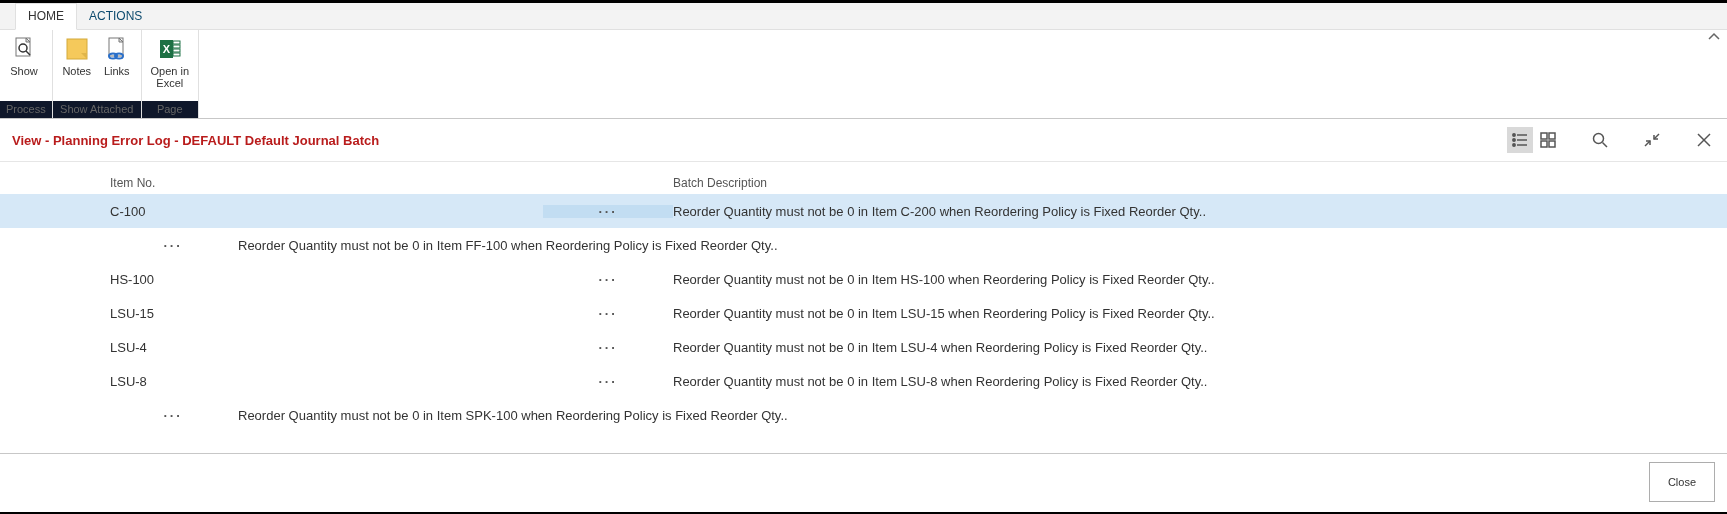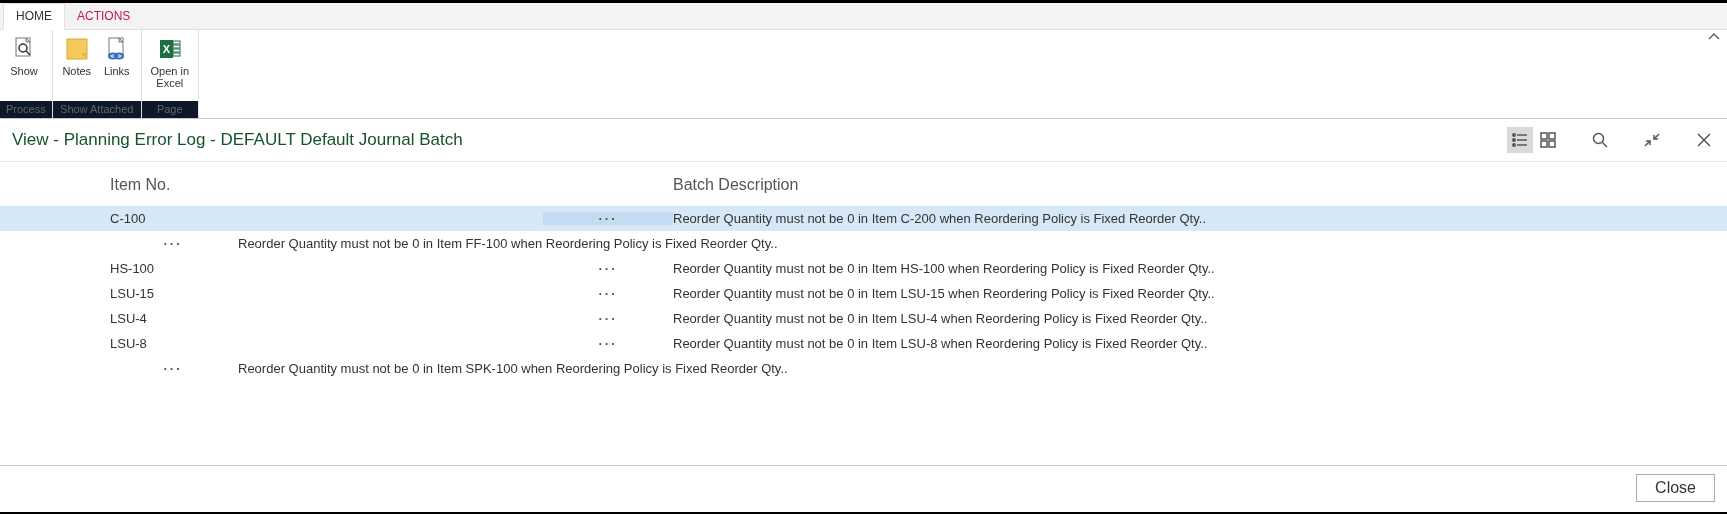--- a/index.html
+++ b/index.html
@@ -1,55 +1,55 @@
 <!DOCTYPE html>
 <html><head>
 <meta charset="utf-8">
 <style>
   * { box-sizing: border-box; font-family: "Segoe UI", Tahoma, sans-serif; }
   body { margin: 0; background: #fff; color: #222; font-size: 13px; }
   .window { width: 1727px; height: 514px; background:#fff; position:relative; display:flex; flex-direction:column; }
   .top-border { height:3px; background:#000; }
   
-  .tabs-row { background:#f3f3f3; height:27px; display:flex; align-items:flex-end; border-bottom:1px solid #e0e0e0; padding-left:3px;}
-  .tab { padding:5px 12px 6px 12px; font-size:12px; cursor:pointer; color:#be185d;}
+  .tabs-row { background:#f3f3f3; height:27px; display:flex; align-items:flex-end; border-bottom:1px solid #e0e0e0; padding-left:15px;}
+  .tab { padding:5px 12px 6px 12px; font-size:12px; cursor:pointer; color:#0c4a6e;}
   .tab.active { background:#fff; border:1px solid #e0e0e0; border-bottom:1px solid #fff; margin-bottom:-1px; color:#333;}
   
   .ribbon { height:89px; display:flex; background:#fff; position:relative; border-bottom:1px solid #c7c7c7;}
   .ribbon-collapse { position:absolute; right:6px; top:2px; font-size:11px; color:#666; cursor:pointer;}
   .ribbon-group { display:flex; flex-direction:column; border-right:1px solid #e0e0e0; }
   .ribbon-buttons { flex:1; display:flex; align-items:flex-start; padding:4px 4px 0 4px;}
   .ribbon-btn { display:flex; flex-direction:column; align-items:center; justify-content:flex-start; width:40px; padding:2px 4px; cursor:pointer; text-align:center;}
   .ribbon-btn.wide { width:48px;}
   .ribbon-btn svg { width:26px; height:26px; margin-bottom:3px;}
   .ribbon-btn span { font-size:11px; line-height:12px; color:#333;}
   .ribbon-group-label { text-align:center; font-size:11px; color:#666; padding:2px 6px 3px 6px; background:#0f172a; }
   
   .page-header { display:flex; align-items:center; justify-content:space-between; padding:8px 10px 8px 12px; border-bottom:1px solid #e6e6e6;}
-  .page-title { font-size:17px; font-weight:400; color:#14532d;}
+  .page-title { font-size:13px; font-weight:700; color:#b91c1c;}
   .header-actions { display:flex; align-items:center; gap:6px;}
   .hdr-btn-group { display:flex; gap:2px; margin-right:20px;}
   .hdr-btn { width:26px; height:26px; display:flex; align-items:center; justify-content:center; cursor:pointer; color:#555;}
   .hdr-btn.active { background:#d9d9d9;}
   .hdr-btn svg { width:18px; height:18px; stroke:#555; fill:none; stroke-width:1.5;}
   
   .grid-wrap { flex:1; overflow:auto; }
-  .grid-header { display:flex; font-size:16px; color:#555; padding:14px 0 12px 0;}
+  .grid-header { display:flex; font-size:12px; color:#555; padding:14px 0 4px 0;}
   .col-left-pad { width:108px; }
   .col-item { width:435px; padding-left:2px;}
   .col-dots { width:130px; text-align:center;}
   .col-desc { flex:1; padding-left:0px;}
-  .grid-row { display:flex; align-items:center; height:25px; font-size:13px; color:#333;}
+  .grid-row { display:flex; align-items:center; height:34px; font-size:13px; color:#333;}
   .grid-row.sel { background:#d6e8f7;}
   .grid-row.sel .col-dots-inner { background:#c2ddf2;}
   .col-dots-inner{ width:100%; height:100%; display:flex; align-items:center; justify-content:center; cursor:pointer;}
   .dots { letter-spacing:2px; color:#555; font-weight:bold; line-height:1;}
   
   .footer { border-top:1px solid #c7c7c7; display:flex; justify-content:flex-end; padding:8px 12px 10px 0;}
-  .close-btn { border:1px solid #adadad; background:#fff; padding:4px 18px; font-size:16px; cursor:pointer; color:#333;}
+  .close-btn { border:1px solid #adadad; background:#fff; padding:13px 18px; font-size:11px; cursor:pointer; color:#333;}
   .bottom-border { height:2px; background:#000;}
 </style>
 </head>
 <body>
 
 <div class="window">
   <div class="top-border"></div>
 
   <div class="tabs-row">
     <div class="tab active">HOME</div>

